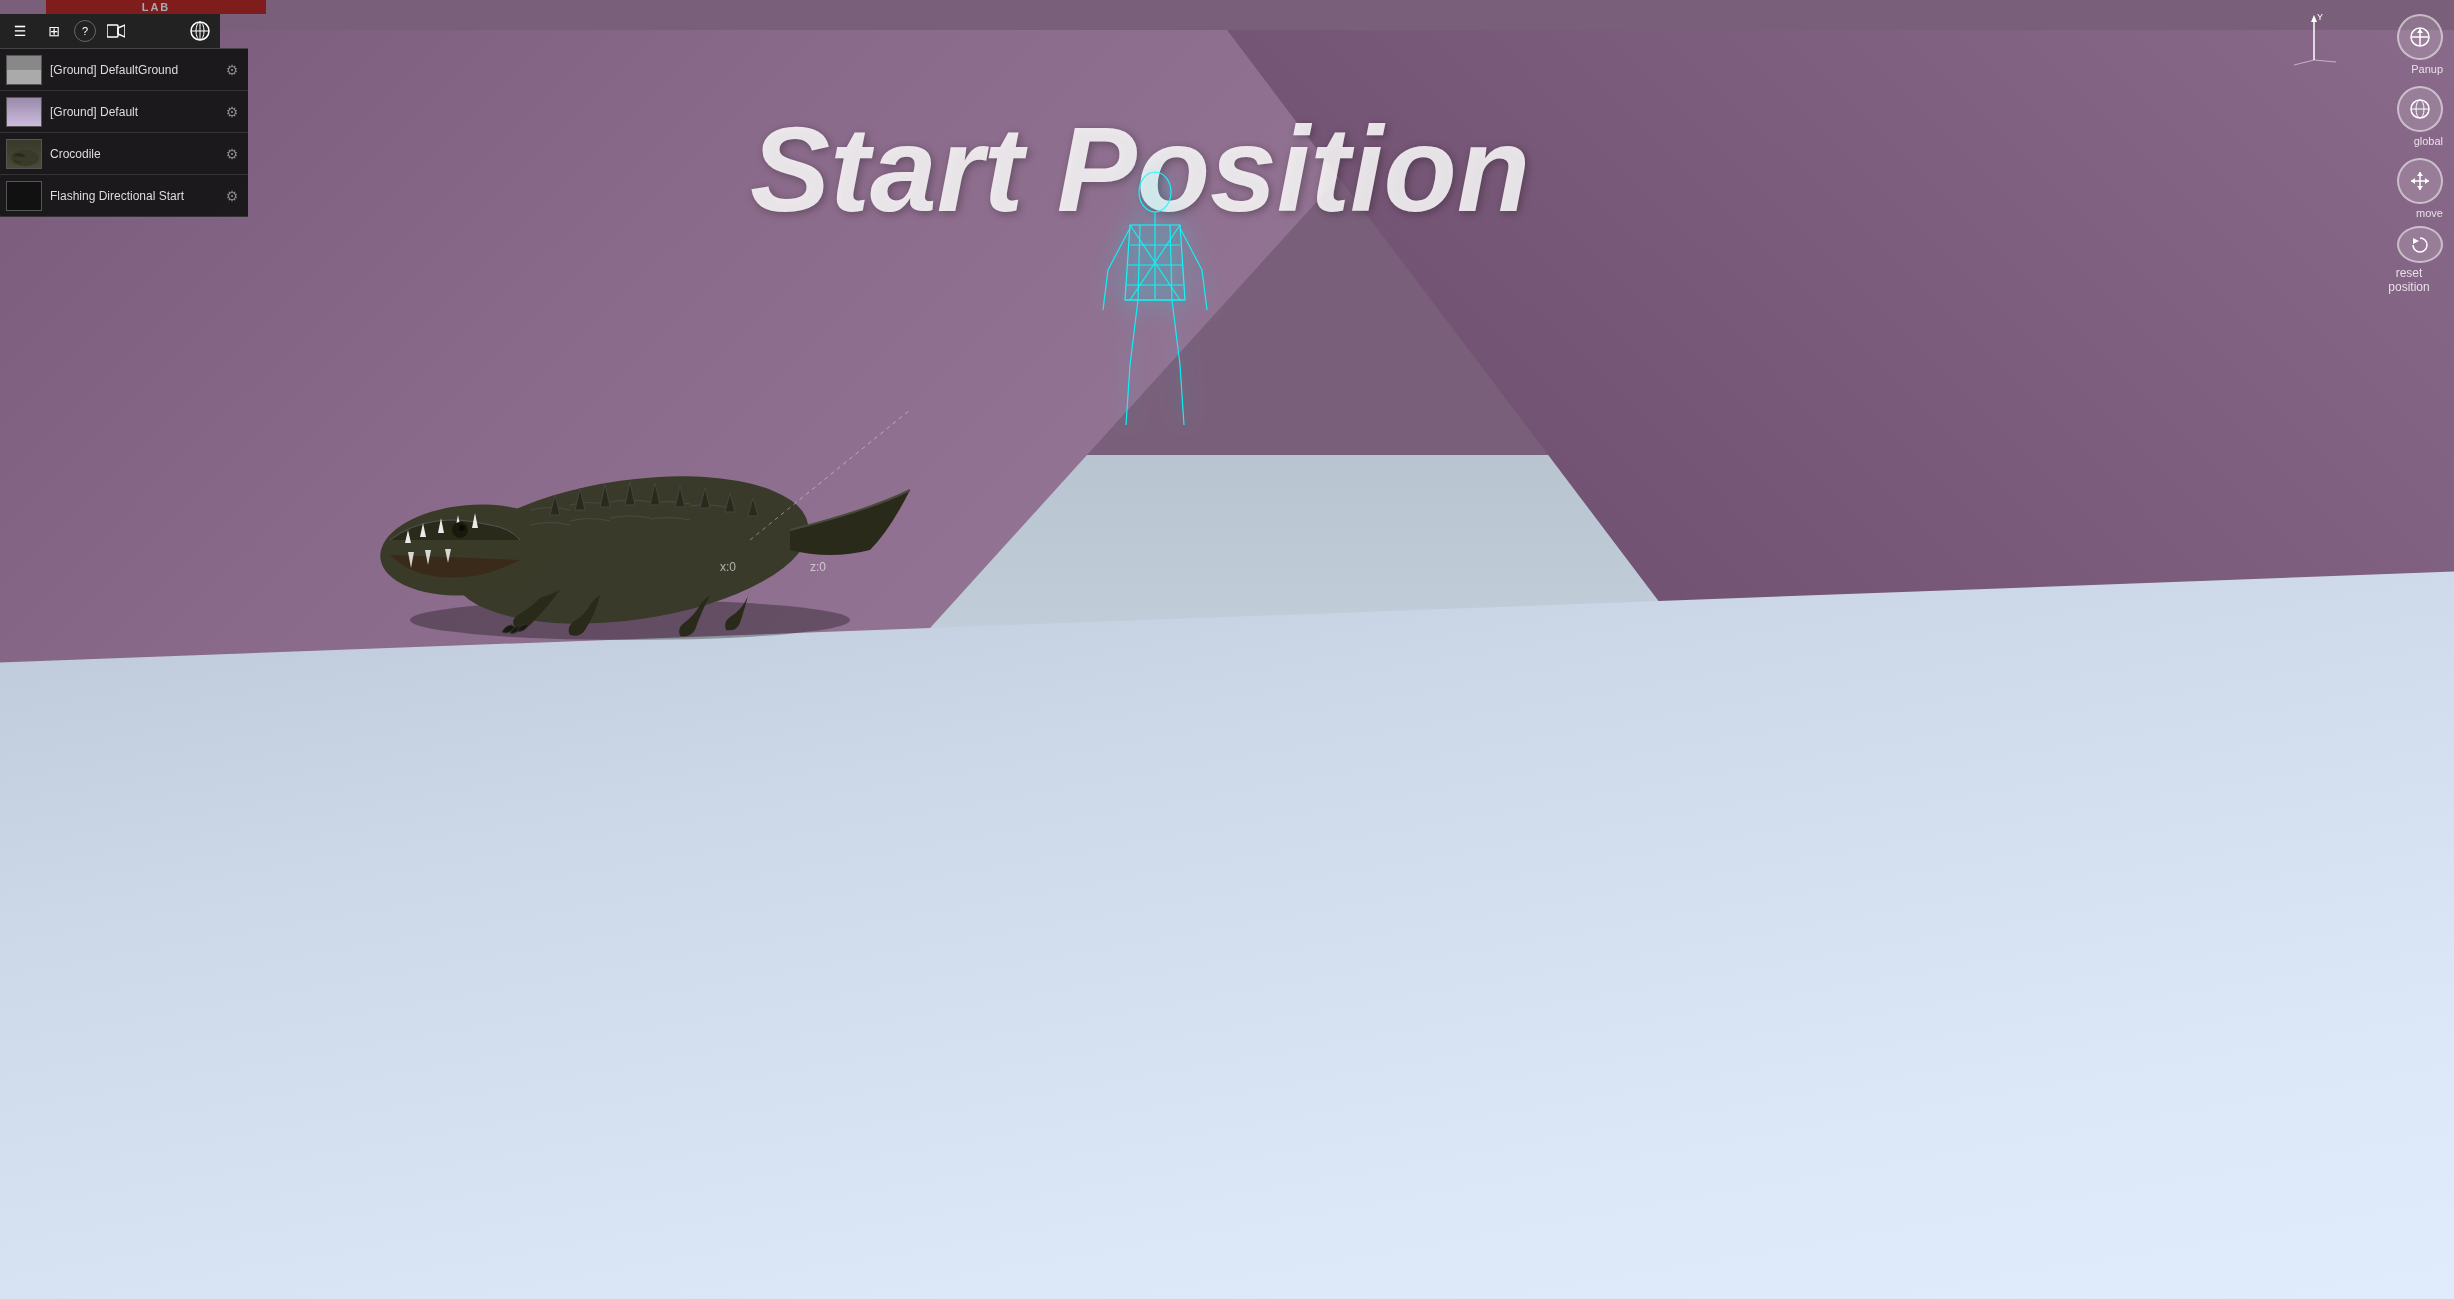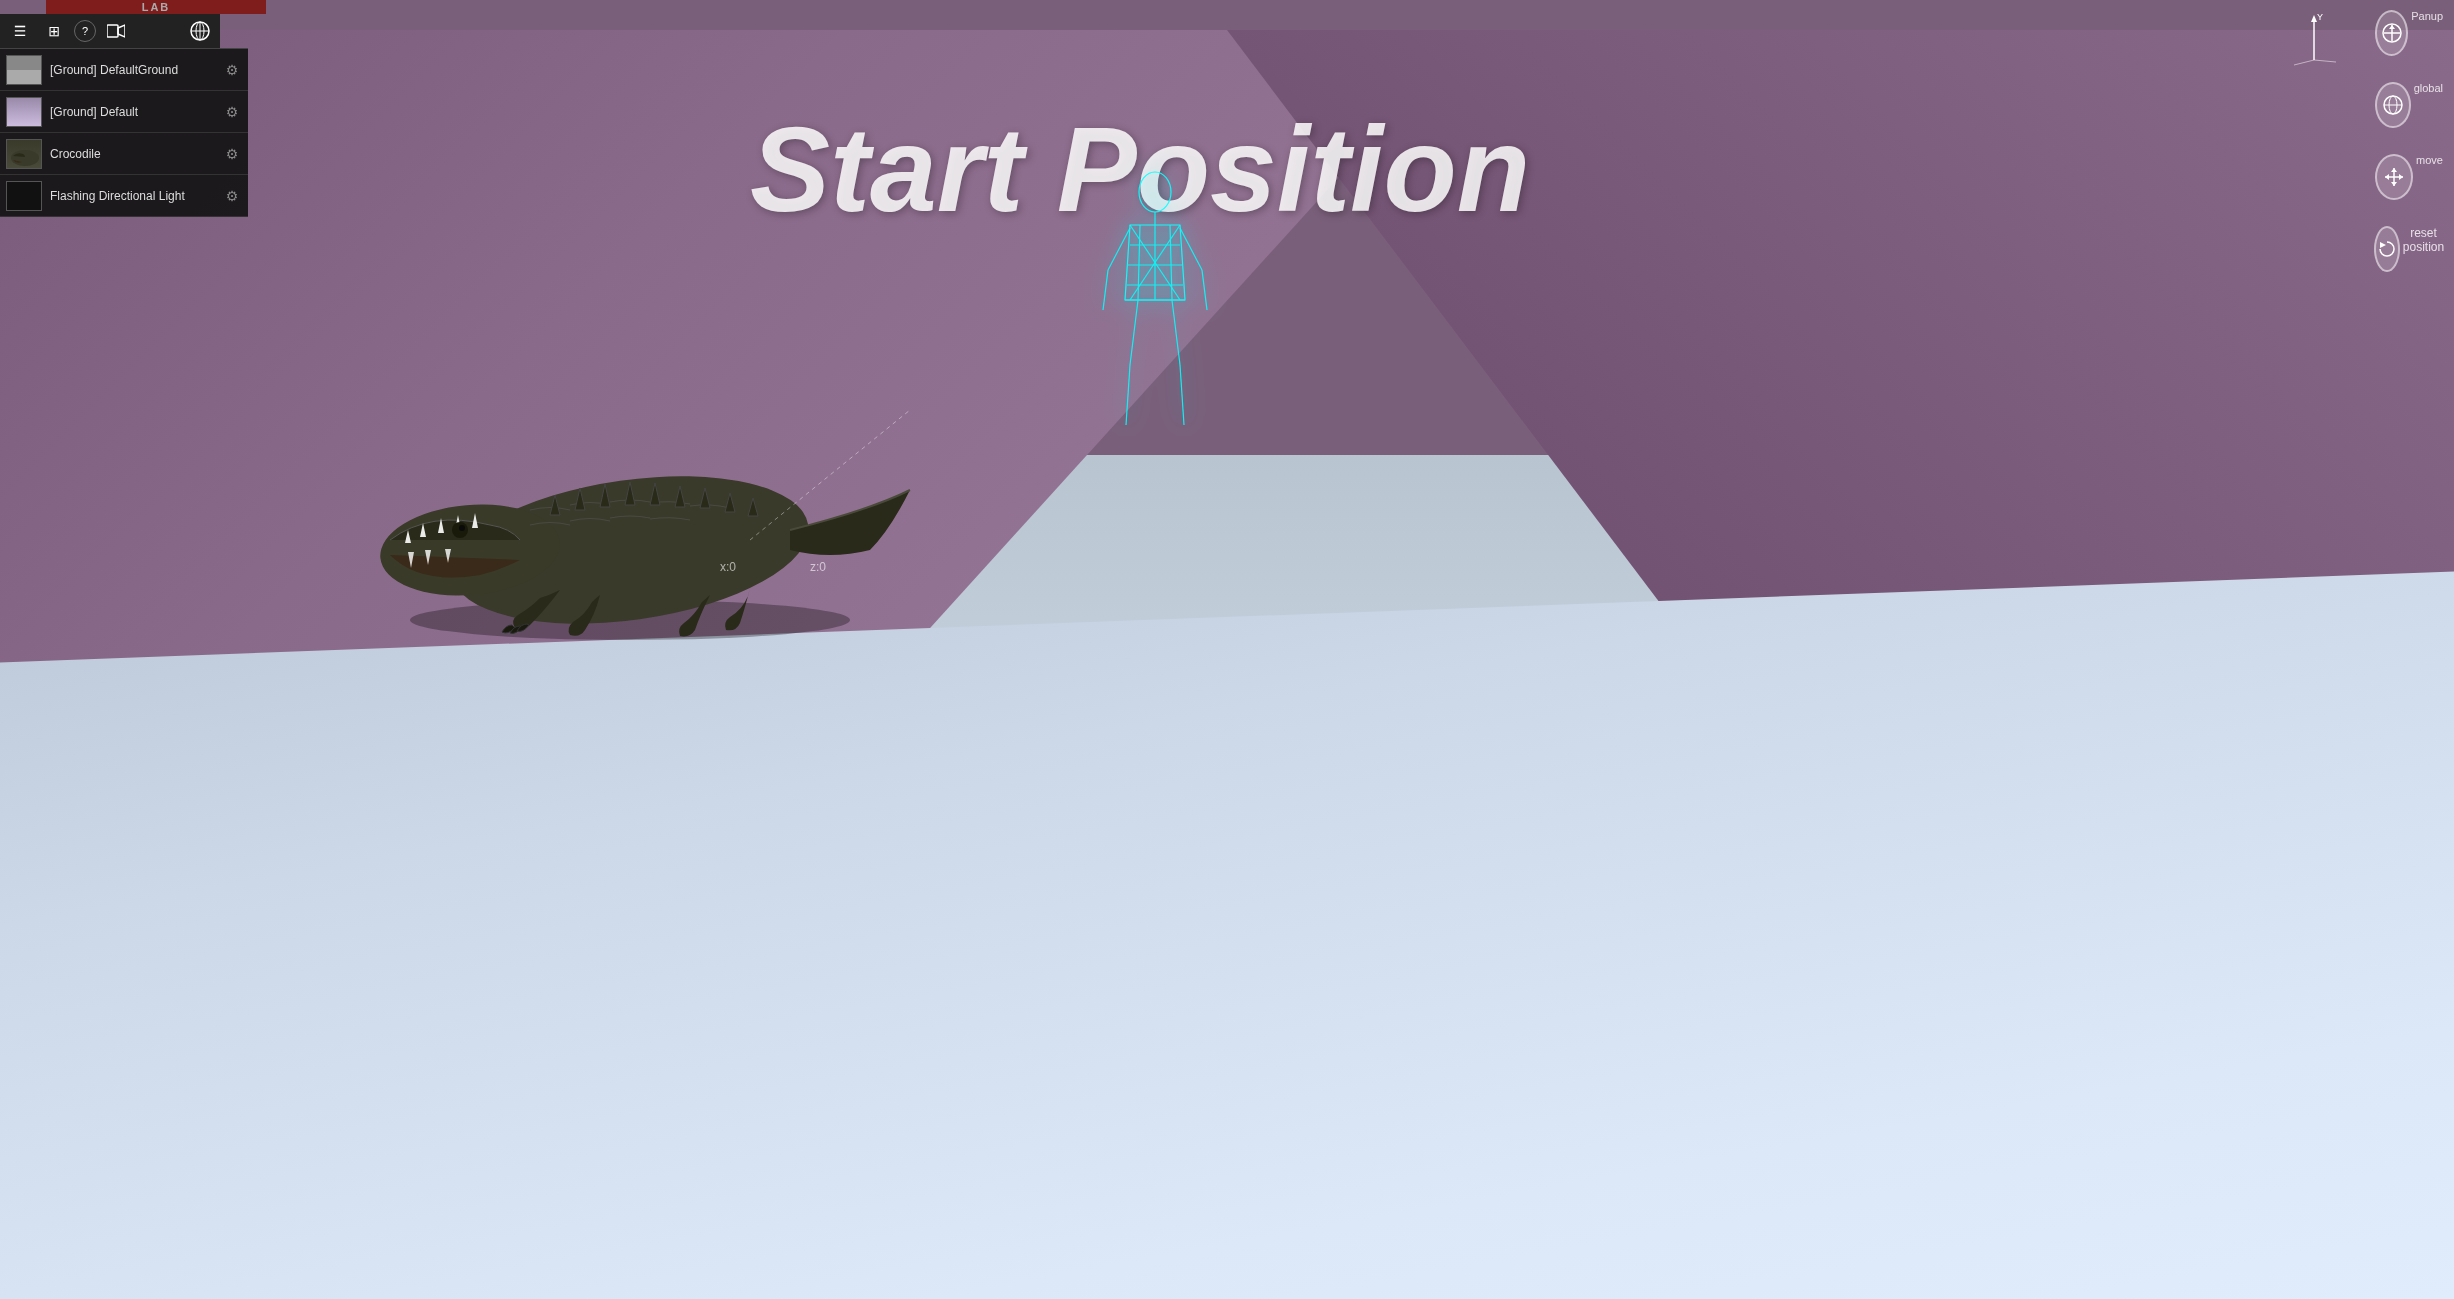--- a/index.html
+++ b/index.html
@@ -209,22 +209,22 @@
       align-items: center;
       padding: 10px 0;
       gap: 4px;
       z-index: 100;
     }
 
     .right-btn {
       width: 68px;
       height: 68px;
       display: flex;
-      flex-direction: row;
-      align-items: flex-start;
+      flex-direction: column;
+      align-items: flex-end;
       justify-content: center;
       gap: 3px;
       cursor: pointer;
     }
 
     .right-btn-icon {
       width: 46px;
       height: 46px;
       border-radius: 50%;
       background: rgba(255,255,255,0.15);
@@ -452,21 +452,21 @@
         <path d="M 6 16 Q 10 12 16 14 Q 18 15 18 17" fill="#2a2a18"></path>
         <path d="M 6 20 Q 9 24 15 22" fill="#3a2a18"></path>
       </svg>
     </div>
     <span class="scene-label">Crocodile</span>
     <div class="scene-settings">⚙</div>
   </div>
 
   <div class="scene-item">
     <div class="scene-thumb thumb-light"></div>
-    <span class="scene-label">Flashing Directional Light</span>
+    <span class="scene-label">Flashing Directional Start</span>
     <div class="scene-settings">⚙</div>
   </div>
 </div>
 
 <div id="axis-gizmo">
   <svg width="60" height="60" viewBox="0 0 60 60" xmlns="http://www.w3.org/2000/svg">
 
     <line x1="30" y1="50" x2="30" y2="8" stroke="white" stroke-width="1.5"></line>
     <polygon points="30,5 27,12 33,12" fill="white"></polygon>
     <text x="33" y="10" fill="white" font-size="9">Y</text>

